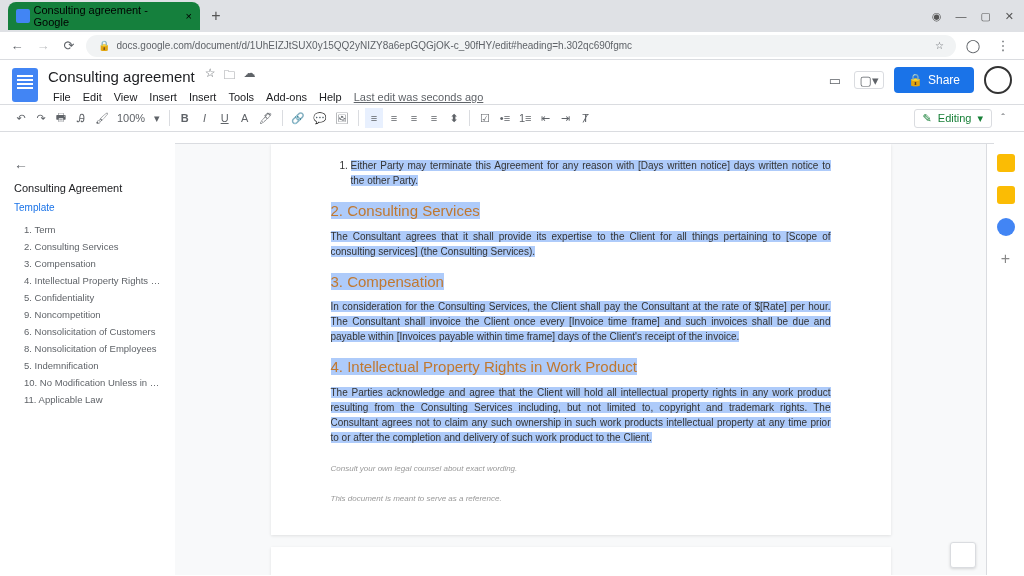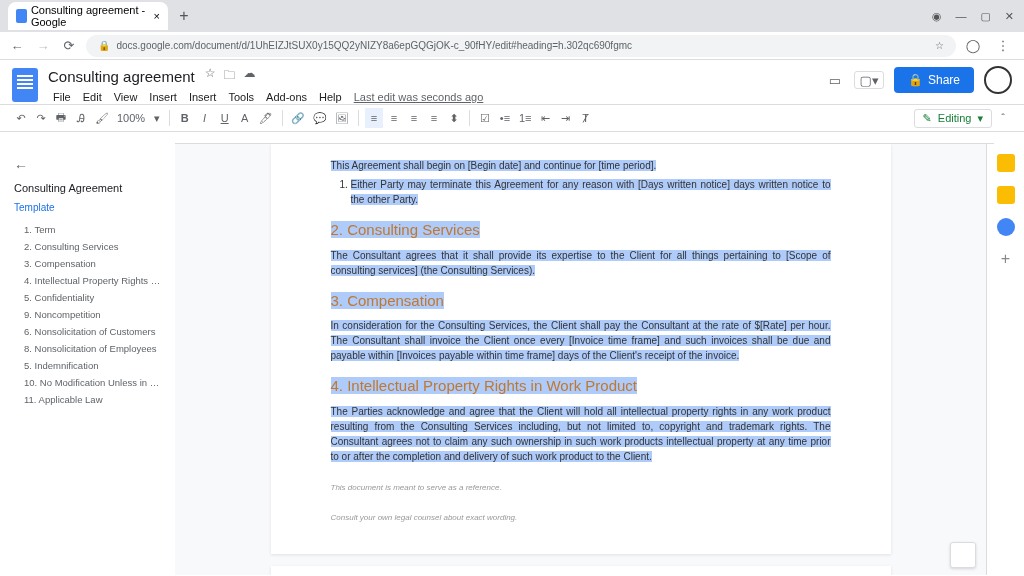--- a/index.html
+++ b/index.html
@@ -1,18 +1,18 @@
 <!DOCTYPE html>
 <html><head>
 <meta charset="utf-8">
 <style>
 *{margin:0;padding:0;box-sizing:border-box;font-family:Arial,sans-serif}
 body{width:1024px;height:576px;overflow:hidden;background:#fff;position:relative}
 .chrome-tab{height:32px;background:#dfe1e5;display:flex;align-items:center;padding-left:8px}
-.tab{background:#ffffff;height:28px;width:160px;border-radius:8px 8px 0 0;display:flex;align-items:center;padding:0 8px;font-size:11px;gap:4px}
+.tab{background:#15803d;height:28px;width:192px;border-radius:8px 8px 0 0;display:flex;align-items:center;padding:0 8px;font-size:11px;gap:4px}
 .tab-icon{width:14px;height:14px;background:#4285f4;border-radius:2px}
 .plus-tab{width:24px;height:24px;display:flex;align-items:center;justify-content:center;font-size:16px;color:#555;margin-left:4px}
 .win-controls{margin-left:auto;display:flex;gap:14px;padding-right:10px;font-size:11px;color:#555}
 .addr-bar{height:28px;background:#fff;display:flex;align-items:center;padding:0 8px;gap:8px;border-bottom:1px solid #dadce0}
 .nav-btn{width:18px;height:18px;display:flex;align-items:center;justify-content:center;color:#5f6368;font-size:13px}
 .url{flex:1;background:#f1f3f4;border-radius:14px;height:22px;display:flex;align-items:center;padding:0 12px;font-size:10px;color:#5f6368;gap:6px}
 .ext-icons{display:flex;gap:12px;padding-right:4px}
 .doc-header{height:44px;display:flex;align-items:flex-start;padding:6px 12px;gap:10px}
 .docs-logo{width:26px;height:34px;background:#4285f4;border-radius:3px;position:relative;margin-top:2px}
 .docs-logo::before{content:"";position:absolute;left:5px;top:7px;right:5px;height:2px;background:#fff;box-shadow:0 4px 0 #fff,0 8px 0 #fff,0 12px 0 #fff}
@@ -178,32 +178,31 @@
         <div class="outline-item">8. Nonsolicitation of Employees</div>
         <div class="outline-item">5. Indemnification</div>
         <div class="outline-item">10. No Modification Unless in W...</div>
         <div class="outline-item">11. Applicable Law</div>
       </div>
     </div>
   </div>
 
   <div class="doc-area">
     <div class="page">
-      <p class="para"><span class="sel">This Agreement shall begin on [Begin date] and continue for [time period].</span></p>
       <ol class="ol">
           <li class="para"><span class="sel">Either Party may terminate this Agreement for any reason with [Days written notice] days written notice to the other Party.</span></li>
         </ol>
       <h2 class="h2"><span class="sel">2. Consulting Services</span></h2>
       <p class="para"><span class="sel">The Consultant agrees that it shall provide its expertise to the Client for all things pertaining to [Scope of consulting services] (the Consulting Services).</span></p>
       <h2 class="h2"><span class="sel">3. Compensation</span></h2>
       <p class="para"><span class="sel">In consideration for the Consulting Services, the Client shall pay the Consultant at the rate of $[Rate] per hour. The Consultant shall invoice the Client once every [Invoice time frame] and such invoices shall be due and payable within [Invoices payable within time frame] days of the Client's receipt of the invoice.</span></p>
       <h2 class="h2"><span class="sel">4. Intellectual Property Rights in Work Product</span></h2>
       <p class="para"><span class="sel">The Parties acknowledge and agree that the Client will hold all intellectual property rights in any work product resulting from the Consulting Services including, but not limited to, copyright and trademark rights. The Consultant agrees not to claim any such ownership in such work products intellectual property at any time prior to or after the completion and delivery of such work product to the Client.</span></p>
+      <p class="footer-note">Consult your own legal counsel about exact wording.</p>
       <p class="footer-note">This document is meant to serve as a reference.</p>
-      <p class="footer-note">Consult your own legal counsel about exact wording.</p>
     </div>
     <div class="page page2">
       
       
     </div>
   </div>
 
   <div class="side-rail">
     <div class="rail-icon" style="background:#fbbc04"></div>
     <div class="rail-icon" style="background:#fbbc04"></div>

